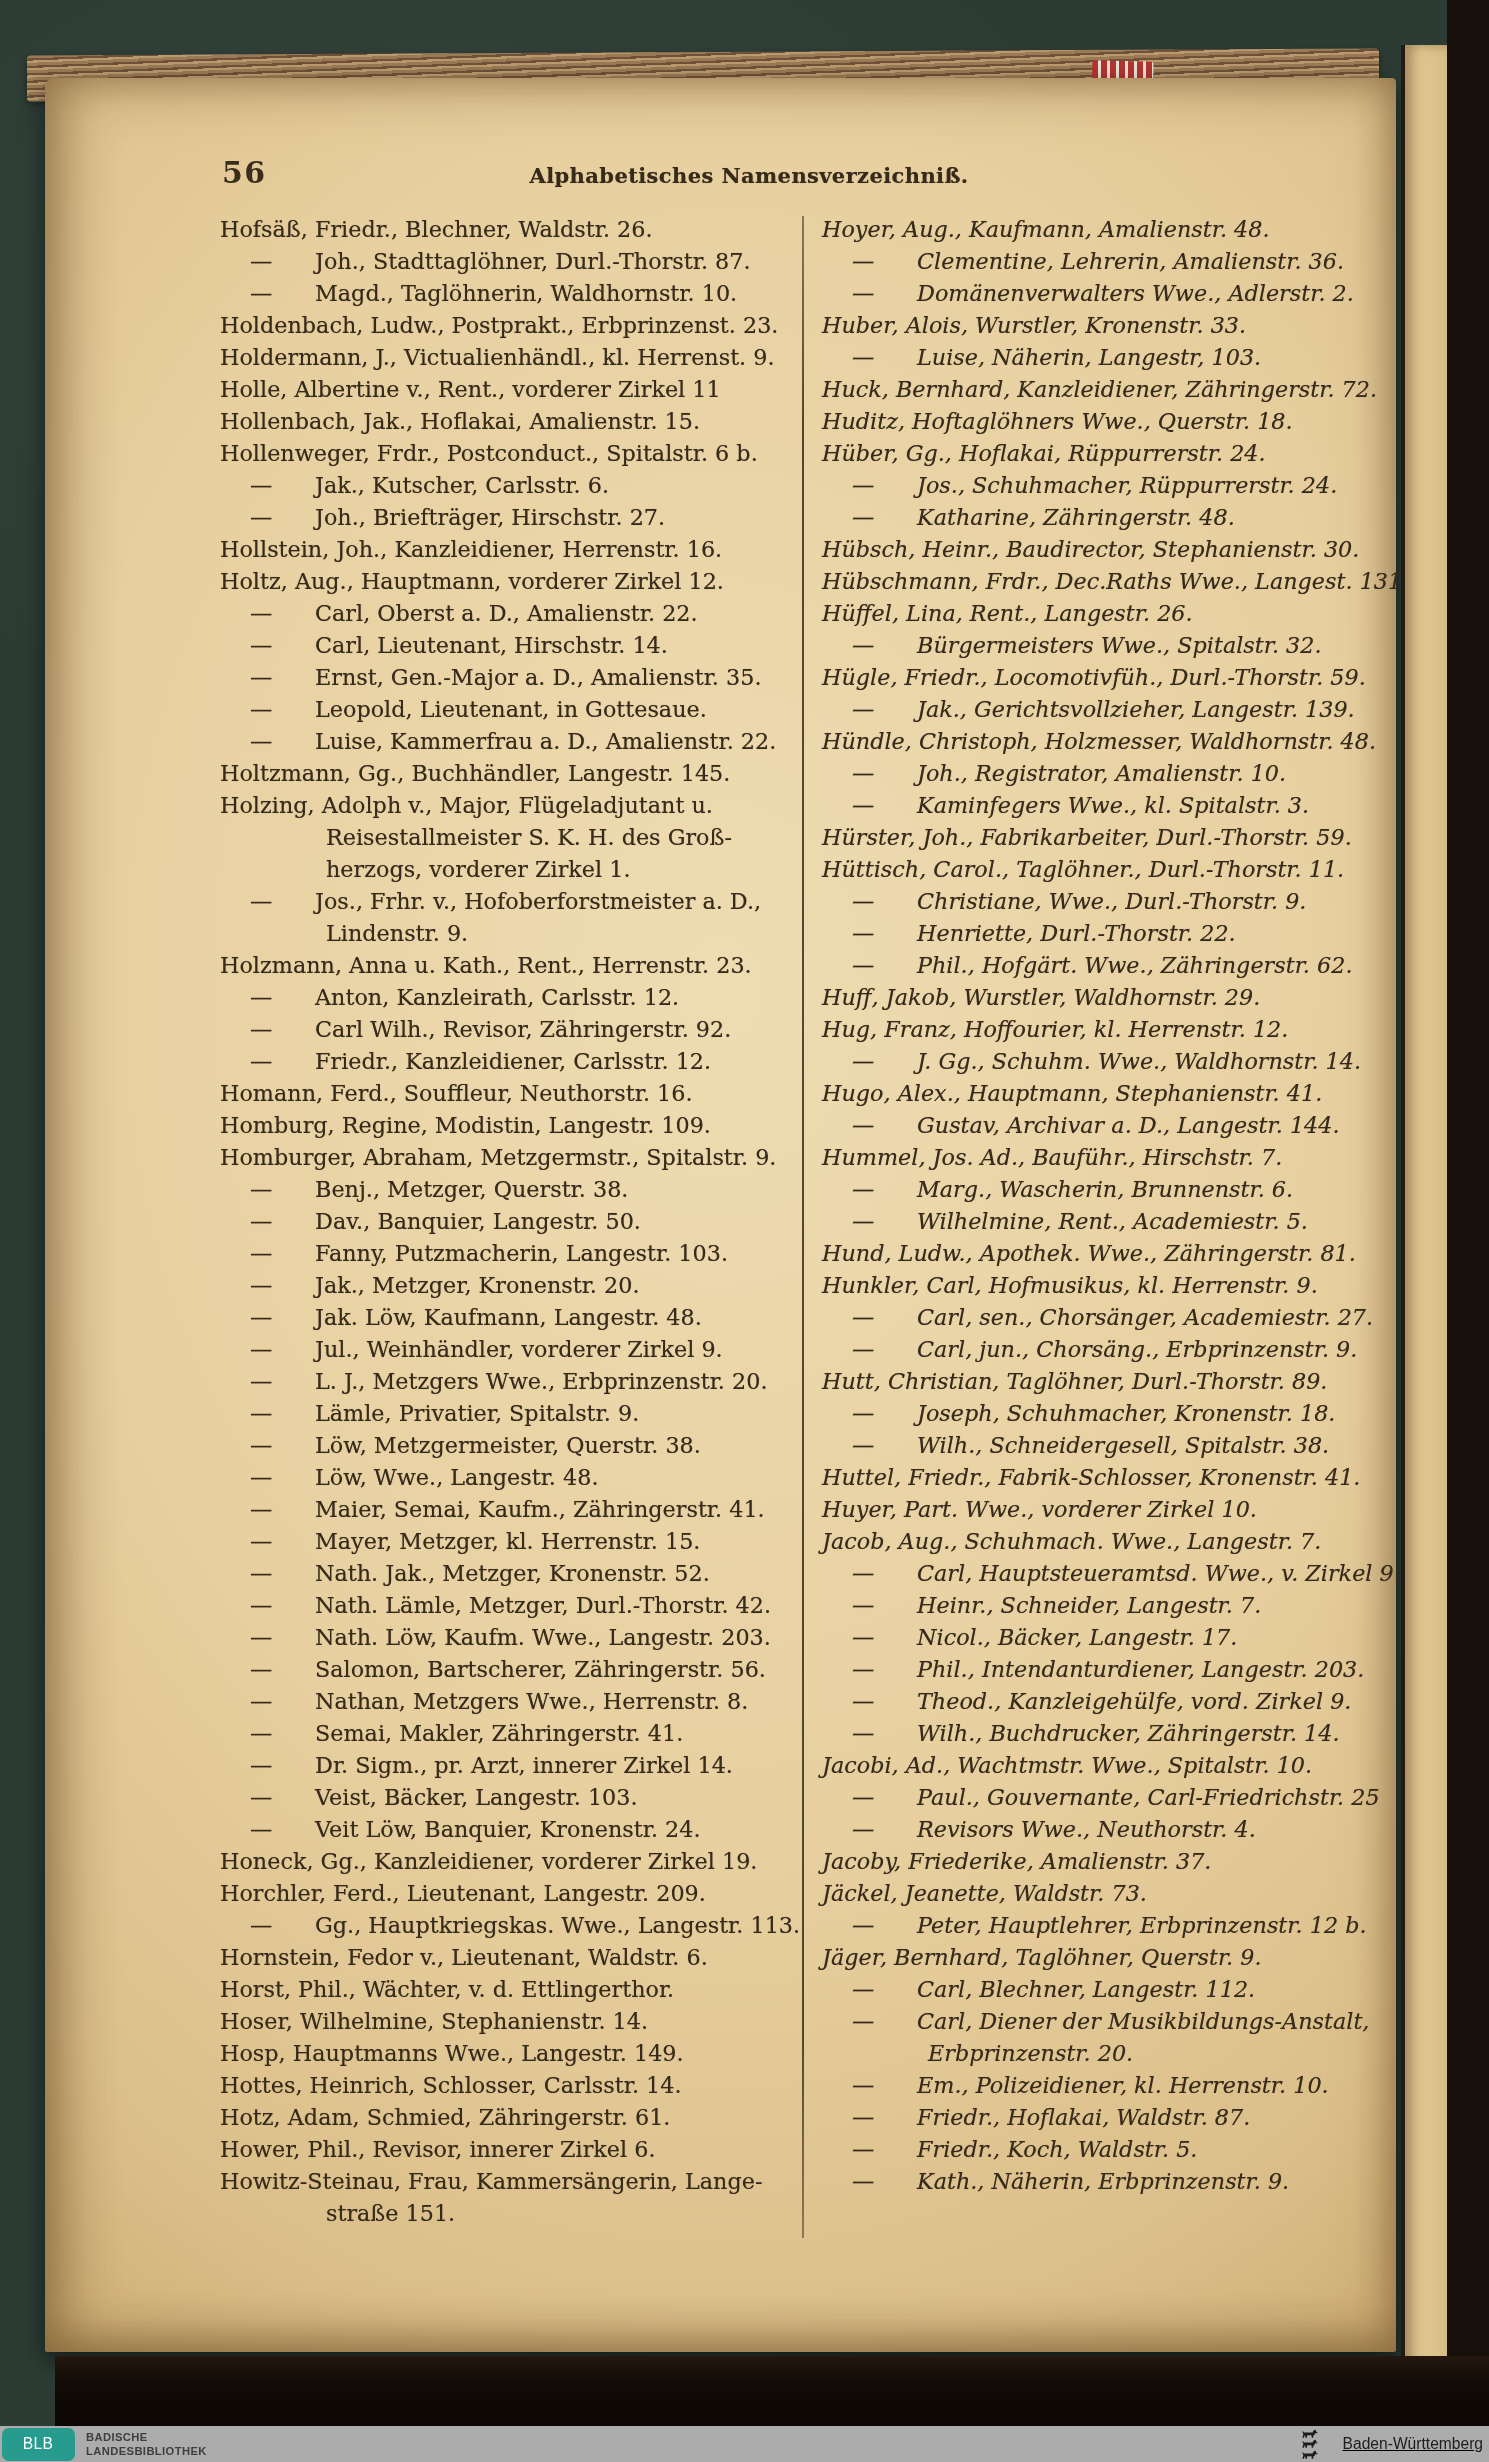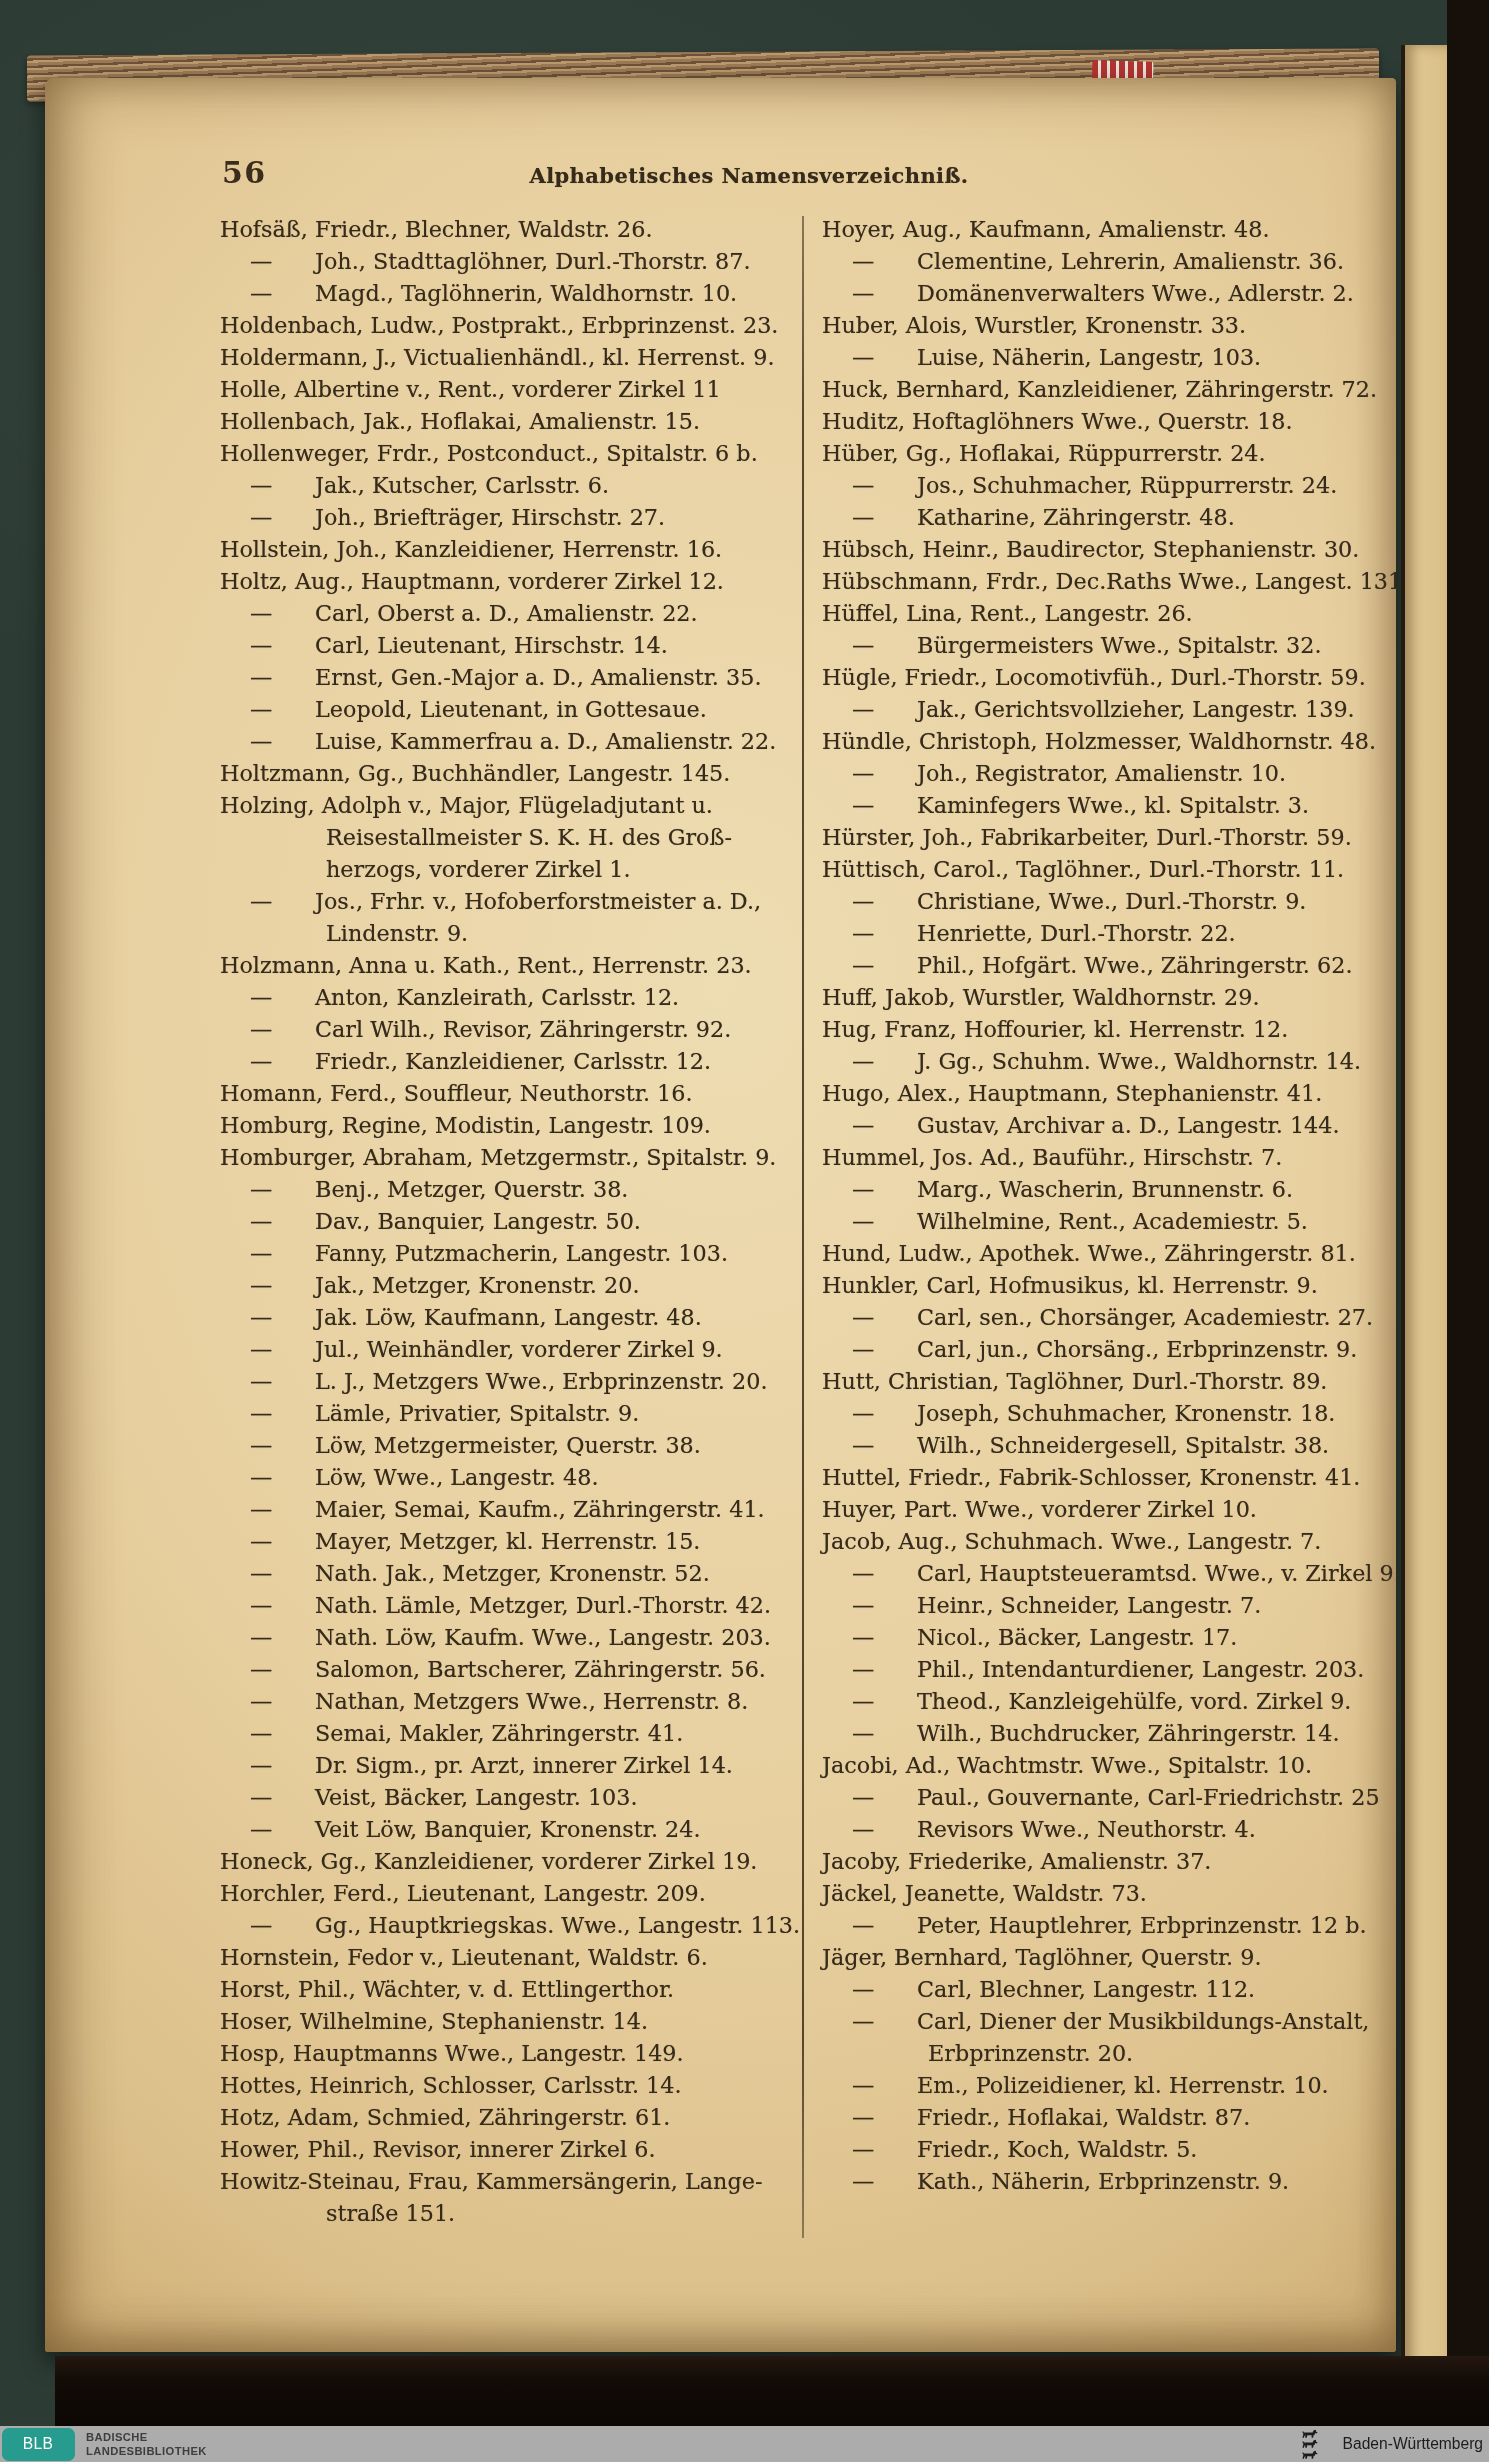--- a/index.html
+++ b/index.html
@@ -58,21 +58,21 @@
     position:absolute;left:432px;top:85px;width:544px;text-align:center;
     font-size:21px;font-weight:bold;color:var(--ink);letter-spacing:0.4px;
     text-shadow:0 0 0.7px rgba(54,42,26,.55);
   }
   .col{
     position:absolute;top:135px;width:582px;
     font-size:22.3px;color:var(--ink);
     text-shadow:0 0 0.7px rgba(54,42,26,.5);
   }
   .col-left{left:175px;}
-  .col-right{left:777px;}
+  .col-right{left:777px;font-style:italic;}
   .divider{
     position:absolute;left:757px;top:138px;width:2.2px;height:2022px;
     background:linear-gradient(to bottom,rgba(58,45,25,.55),rgba(58,45,25,.85) 10%,rgba(58,45,25,.85) 90%,rgba(58,45,25,.5));
   }
   .line{height:32px;line-height:32px;white-space:nowrap;}
   .line.c{padding-left:106px;}
   .dash{display:inline-block;width:95px;padding-left:30px;box-sizing:border-box;}
   
   .footer-bar{
     position:absolute;left:0;top:2426px;width:1489px;height:36px;
@@ -82,21 +82,21 @@
   .blb-badge{
     position:absolute;left:1.5px;bottom:1.5px;width:73px;height:33px;border-radius:6.7px;
     background:var(--blb_teal);color:#fff;display:flex;align-items:center;justify-content:center;
     font-size:15.6px;font-weight:normal;letter-spacing:0.4px;
   }
   .blb-lines{
     position:absolute;left:86px;top:3.7px;color:var(--footer_text);
     font-size:11.2px;font-weight:bold;line-height:14px;letter-spacing:0.4px;
   }
   .bw-group{
-    position:absolute;right:6px;top:0;height:36px;display:flex;align-items:center;gap:23px;
+    position:absolute;right:6px;top:0;height:36px;display:flex;align-items:center;gap:23px;text-decoration:underline;
   }
   .lions{display:flex;flex-direction:column;gap:0.7px;}
   .lions svg{width:19.4px;height:9.7px;fill:var(--bw_text);}
   .bw-label{font-size:15.6px;color:var(--bw_text);}
 </style>
 </head>
 <body>
 
 <div class="top-edge"></div>
 <div class="headband"></div>

